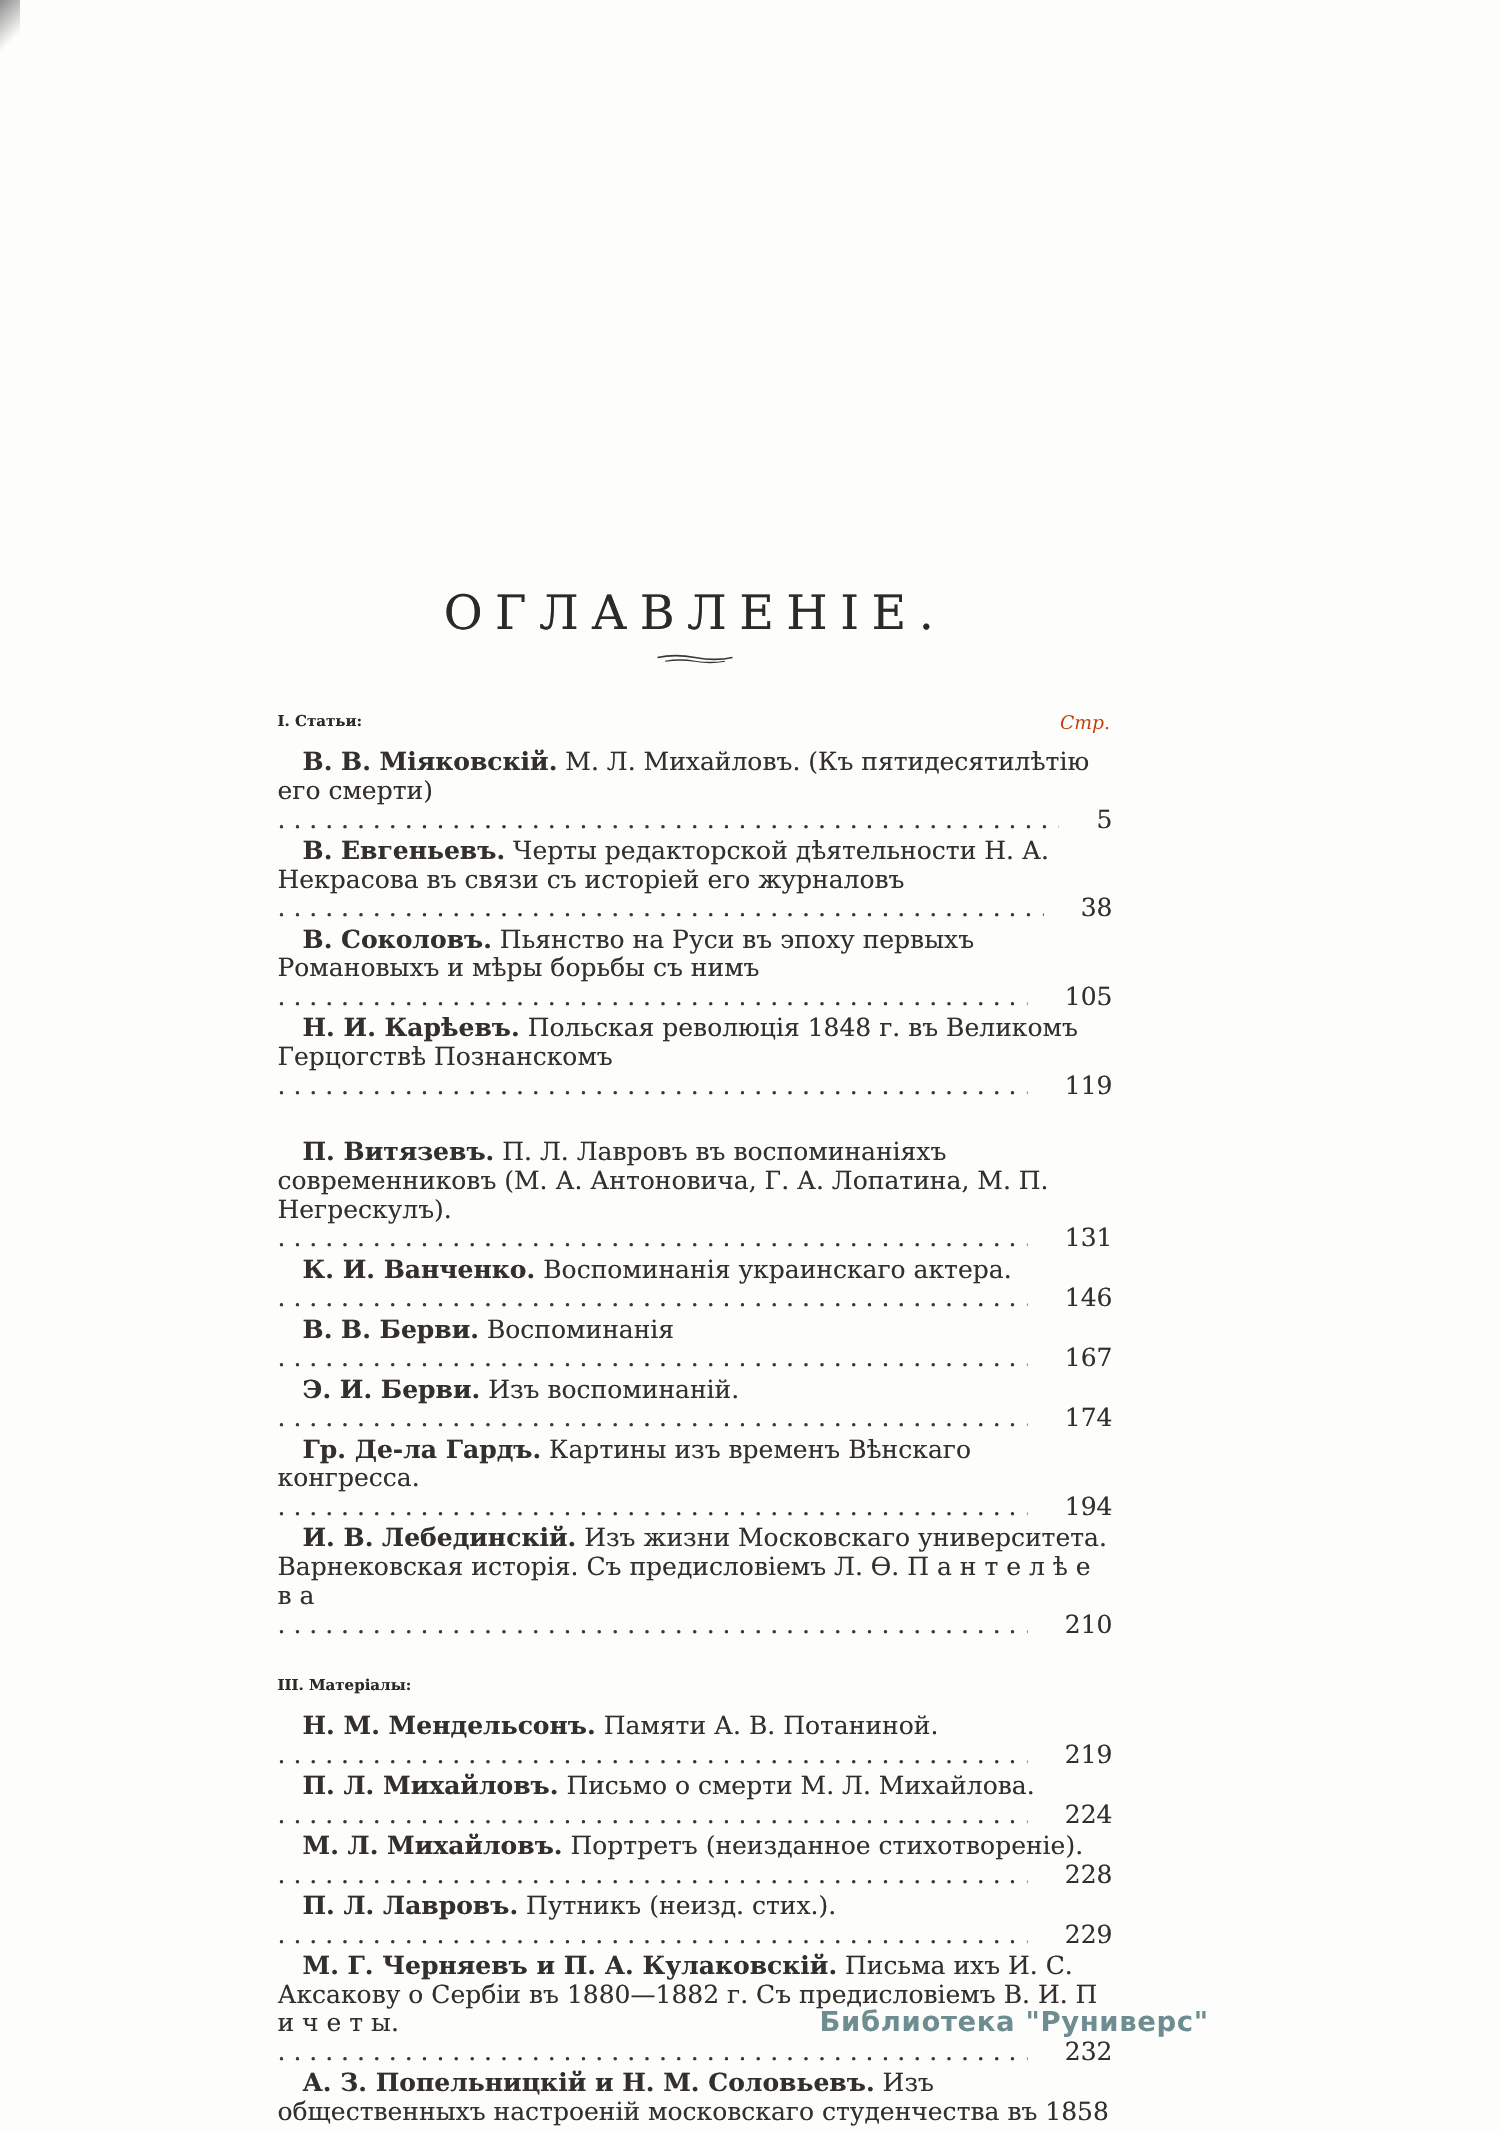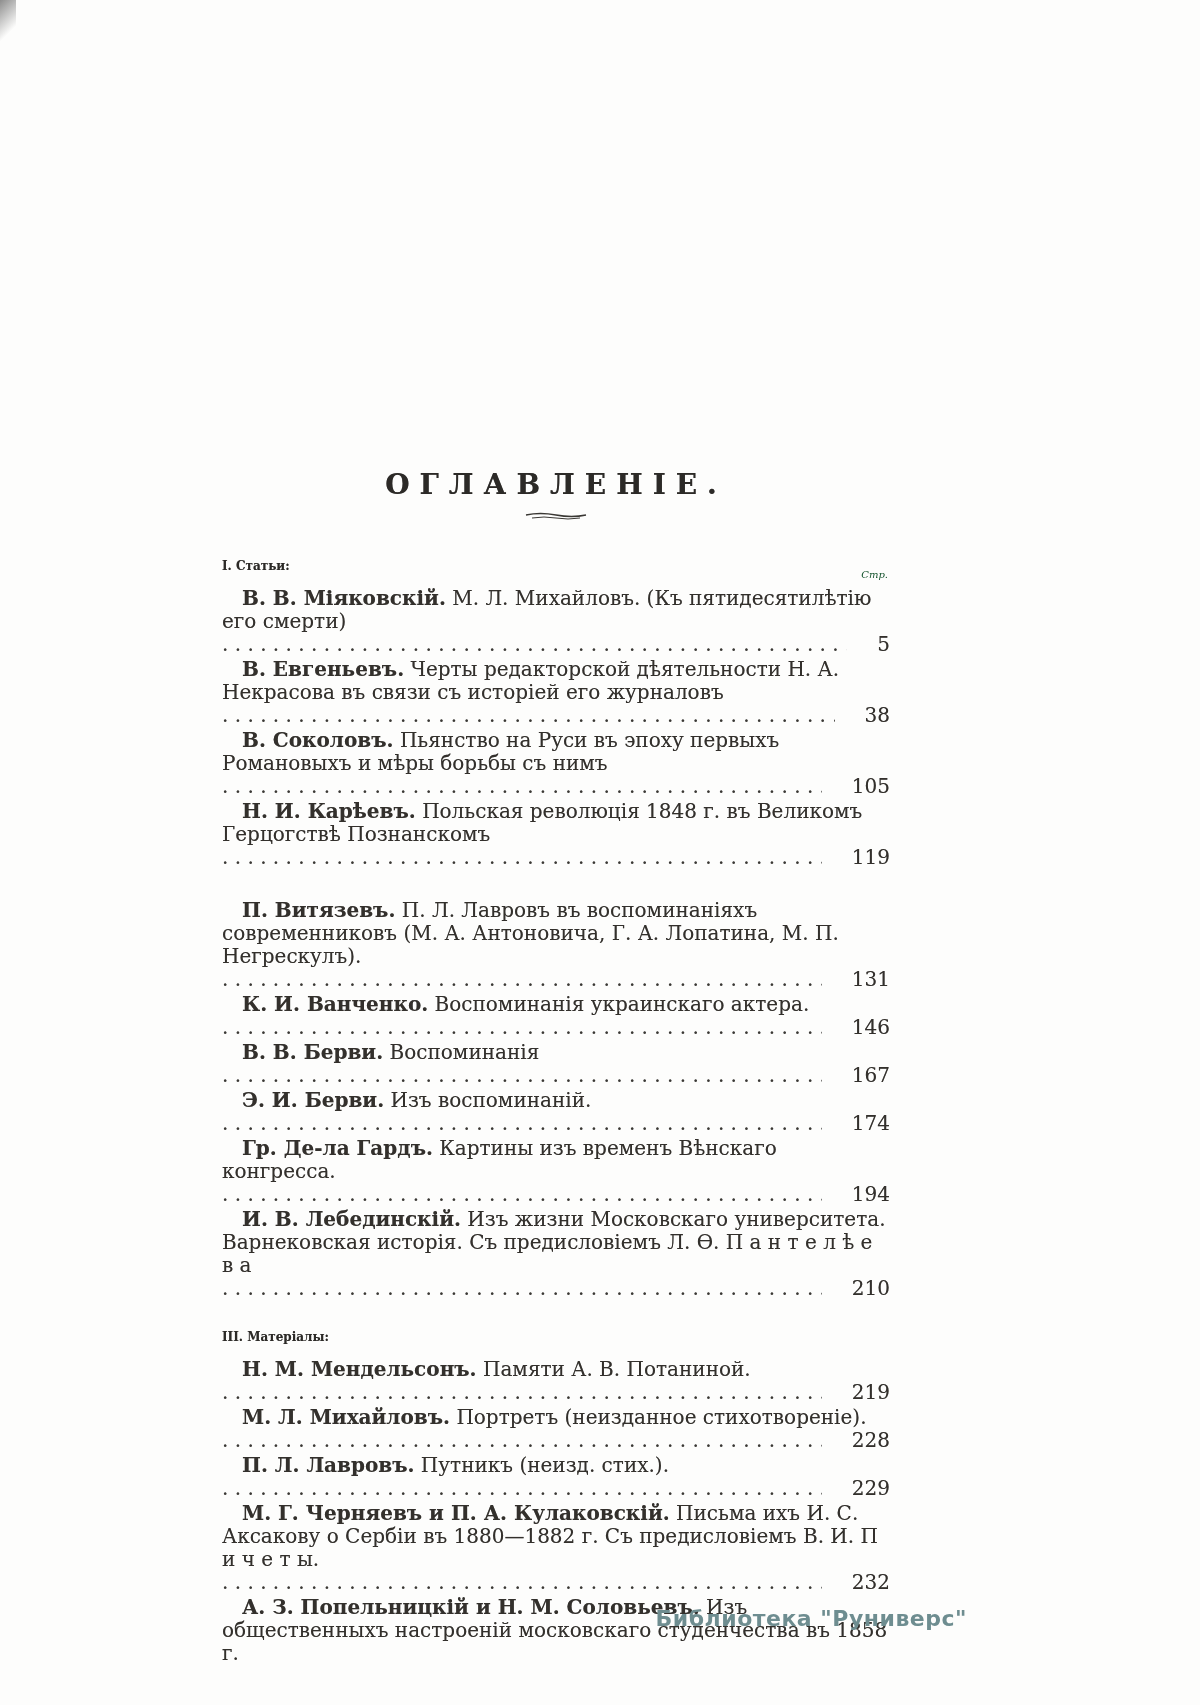--- a/index.html
+++ b/index.html
@@ -23,38 +23,38 @@
     background: linear-gradient(135deg, rgba(50,50,50,0.55), rgba(50,50,50,0) 70%);
   }
   .content {
     position: absolute;
     left: 222px;
     top: 468px;
     width: 668px;
   }
   .title {
     margin: 0 0 10px 0;
-    font-size: 28px;
-    font-weight: bold;
+    font-size: 38px;
+    font-weight: normal;
     letter-spacing: 10px;
     text-align: center;
     color: #2c2a27;
     text-shadow: 0 0 0.5px rgba(0,0,0,0.45);
   }
   .flourish {
     display: block;
     margin: 0 auto 38px auto;
   }
   .page-col-header {
     position: absolute;
     top: 101px;
     right: 2px;
     font-style: italic;
-    font-size: 10px;
-    color: #14532d;
+    font-size: 15px;
+    color: #c2410c;
   }
   .section + .section { margin-top: 30px; }
   .section-heading {
     margin: 0 0 14px 0;
     font-size: 12px;
     font-weight: bold;
     color: #2c2a27;
     text-shadow: 0 0 0.4px rgba(0,0,0,0.4);
   }
   .entry {
@@ -178,20 +178,25 @@
 
   <section class="section">
     <h2 class="section-heading">III. Матеріалы:</h2>
     <div class="entries">
   <p class="entry">
     <span class="author">Н. М. Мендельсонъ.</span>
     <span class="etitle">Памяти А. В. Потаниной.</span><span class="leader"></span>
     <span class="pagenum">219</span>
   </p>
 
+  <p class="entry">
+    <span class="author">П. Л. Михайловъ.</span>
+    <span class="etitle">Письмо о смерти М. Л. Михайлова.</span><span class="leader"></span>
+    <span class="pagenum">224</span>
+  </p>
 
   <p class="entry">
     <span class="author">М. Л. Михайловъ.</span>
     <span class="etitle">Портретъ (неизданное стихотвореніе).</span><span class="leader"></span>
     <span class="pagenum">228</span>
   </p>
 
   <p class="entry">
     <span class="author">П. Л. Лавровъ.</span>
     <span class="etitle">Путникъ (неизд. стих.).</span><span class="leader"></span>

